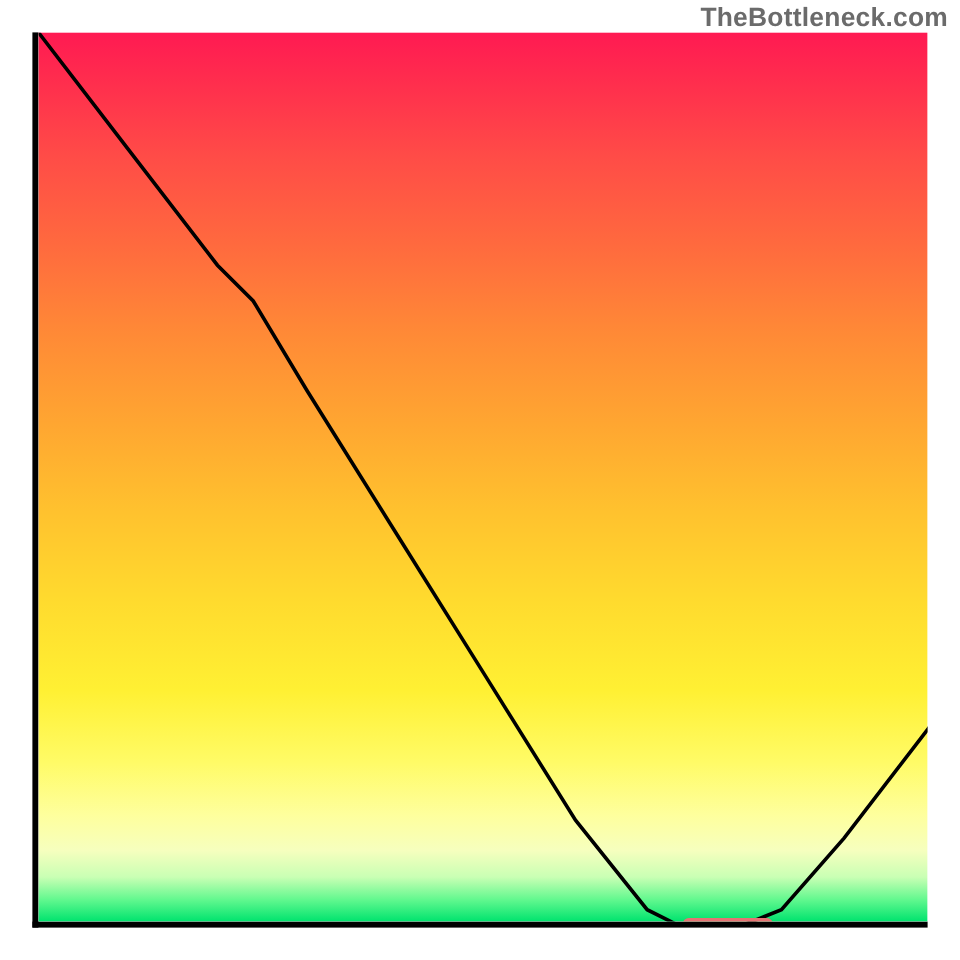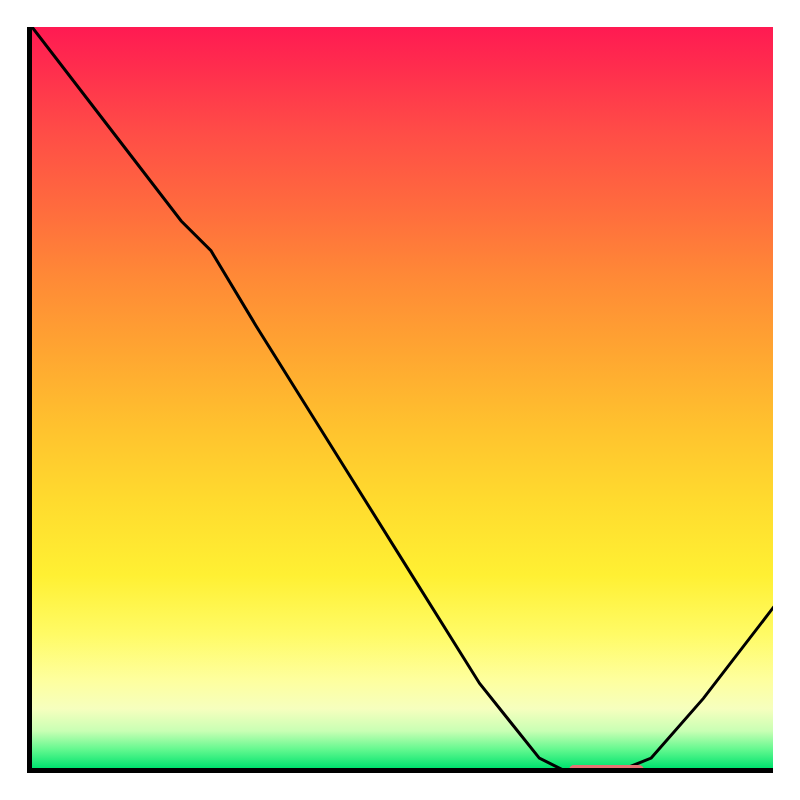--- a/index.html
+++ b/index.html
@@ -78,20 +78,21 @@
     height: 10px;
     border-radius: 5px;
     background: #e57373;
     transform: translateY(-50%);
   }
 </style>
 </head>
 <body>
 
 <div class="frame">
+  <div class="watermark">TheBottleneck.com</div>
 
   <div class="plot-area">
     <div class="gradient"></div>
 
     <svg class="curve" viewBox="0 0 746 746" preserveAspectRatio="none">
       <path id="curve-path" fill="none" stroke="#000" stroke-width="3" stroke-linecap="round" d="M0.0 0.0 L74.6 97.0 L149.2 194.0 L179.0 223.8 L223.8 298.4 L298.4 417.8 L373.0 537.1 L447.6 656.5 L507.3 731.1 L537.1 746.0 L581.9 746.0 L619.2 731.1 L671.4 671.4 L746.0 574.4"></path>
     </svg>
 
     <div id="marker" class="marker" style="left: 537.12px; width: 74.6px; top: 743px; background: rgb(229, 115, 115);"></div>
   </div>

